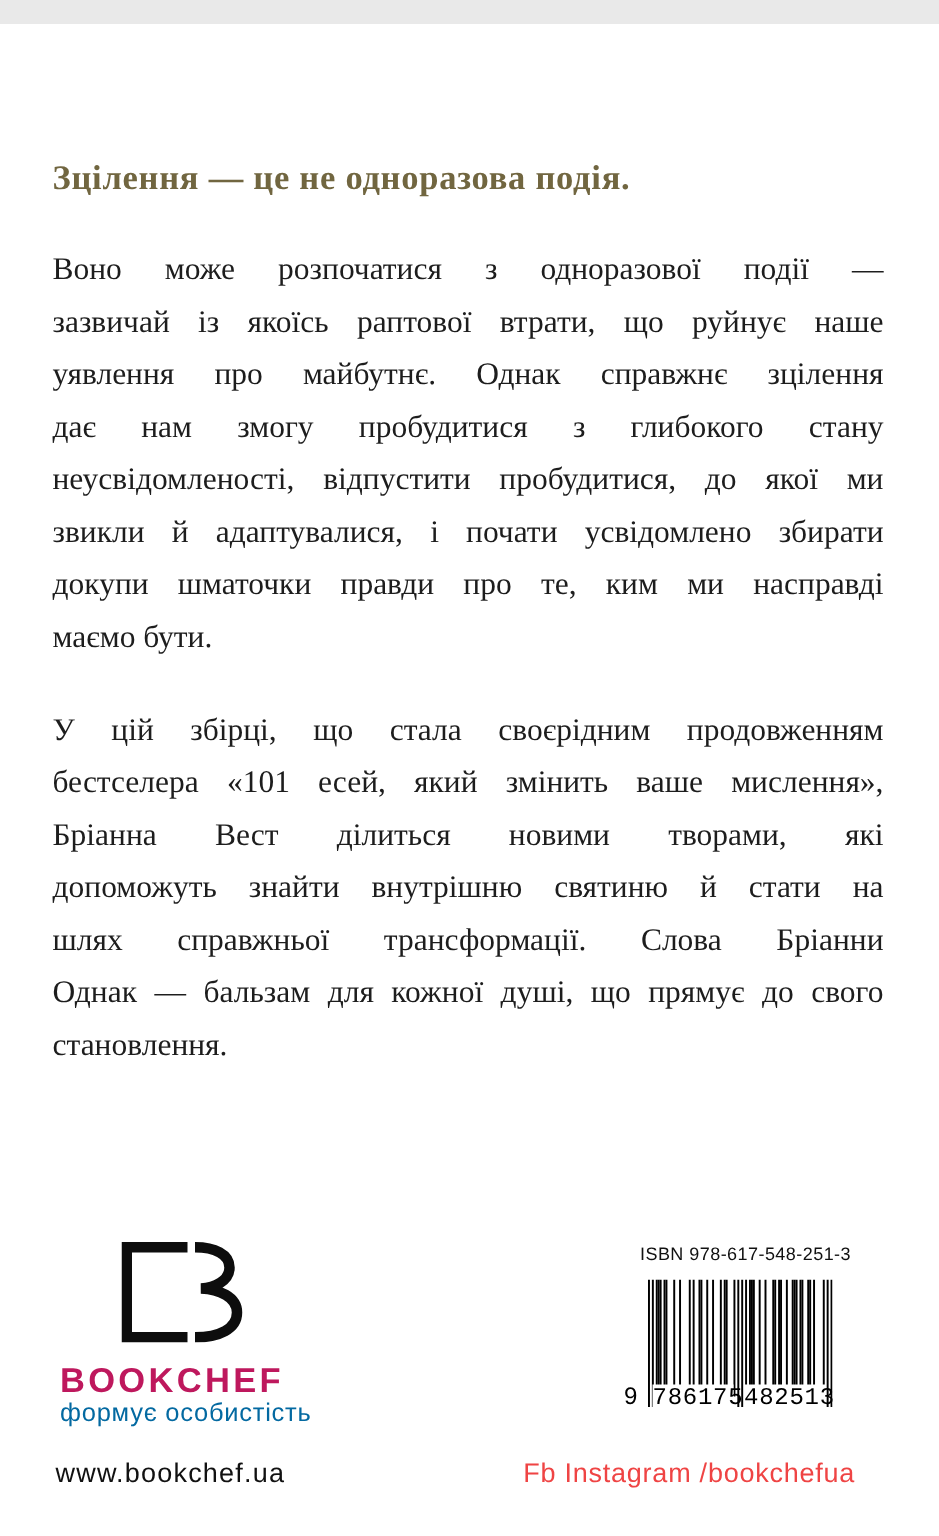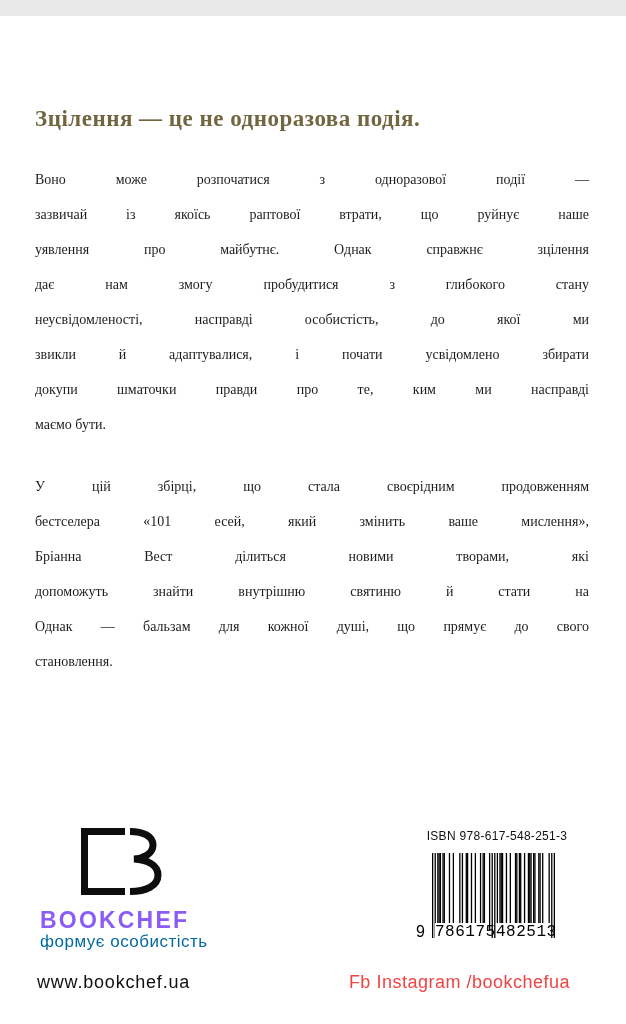--- a/index.html
+++ b/index.html
@@ -16,31 +16,31 @@
     font-family:"Liberation Serif", serif;
     font-size:23px;font-weight:bold;letter-spacing:.5px;
     color:#716640;margin:0;
   }
   .body-text{
     position:absolute;left:35px;top:146px;width:554px;
     color:#1d1d1d;
   }
   .para{margin:0 0 27px 0;}
   .jline{
-    font-size:14px;line-height:35px;
+    font-size:21px;line-height:35px;
     text-align:justify;text-align-last:justify;
     white-space:normal;
   }
   .jline.last{text-align-last:left;}
   
   .logo-mark{position:absolute;left:81px;top:812px;}
   .brand-name{
     position:absolute;left:40px;top:891px;
     font-family:"Liberation Sans", sans-serif;
-    font-size:23px;font-weight:bold;letter-spacing:2.2px;color:#8b5cf6;
+    font-size:23px;font-weight:bold;letter-spacing:2.2px;color:#be185d;
   }
   .brand-tagline{
     position:absolute;left:40px;top:916px;
     font-family:"Liberation Sans", sans-serif;
     font-size:17px;letter-spacing:.5px;color:#0369a1;
   }
   
   .isbn-label{
     position:absolute;left:402px;top:813px;width:190px;
     text-align:center;
@@ -80,30 +80,31 @@
 <div class="cover">
 
   <h1 class="headline">Зцілення — це не одноразова подія.</h1>
 
   <div class="body-text">
       <div class="para">
         <div class="jline">Воно може розпочатися з одноразової події —</div>
         <div class="jline">зазвичай із якоїсь раптової втрати, що руйнує наше</div>
         <div class="jline">уявлення про майбутнє. Однак справжнє зцілення</div>
         <div class="jline">дає нам змогу пробудитися з глибокого стану</div>
-        <div class="jline">неусвідомленості, насправді особистість, до якої ми</div>
+        <div class="jline">неусвідомленості, відпустити пробудитися, до якої ми</div>
         <div class="jline">звикли й адаптувалися, і почати усвідомлено збирати</div>
         <div class="jline">докупи шматочки правди про те, ким ми насправді</div>
         <div class="jline last">маємо бути.</div>
       </div>
       <div class="para">
         <div class="jline">У цій збірці, що стала своєрідним продовженням</div>
         <div class="jline">бестселера «101 есей, який змінить ваше мислення»,</div>
         <div class="jline">Бріанна Вест ділиться новими творами, які</div>
         <div class="jline">допоможуть знайти внутрішню святиню й стати на</div>
+        <div class="jline">шлях справжньої трансформації. Слова Бріанни</div>
         <div class="jline">Однак — бальзам для кожної душі, що прямує до свого</div>
         <div class="jline last">становлення.</div>
       </div>
     </div>
 
   <svg class="logo-mark" width="84" height="67" viewBox="0 0 84 67" fill="none" xmlns="http://www.w3.org/2000/svg">
     <path d="M 44 3.5 H 3.5 V 63.5 H 44" stroke="#0d0d0d" stroke-width="7" fill="none"></path>
     <path d="M 49 3.5 C 62 3.5 72 8 72 17 C 72 26 62 30.5 53 31 C 65 31.5 77 36.5 77 47 C 77 58 65 63.5 49 63.5" stroke="#0d0d0d" stroke-width="7" fill="none"></path>
   </svg>
 

